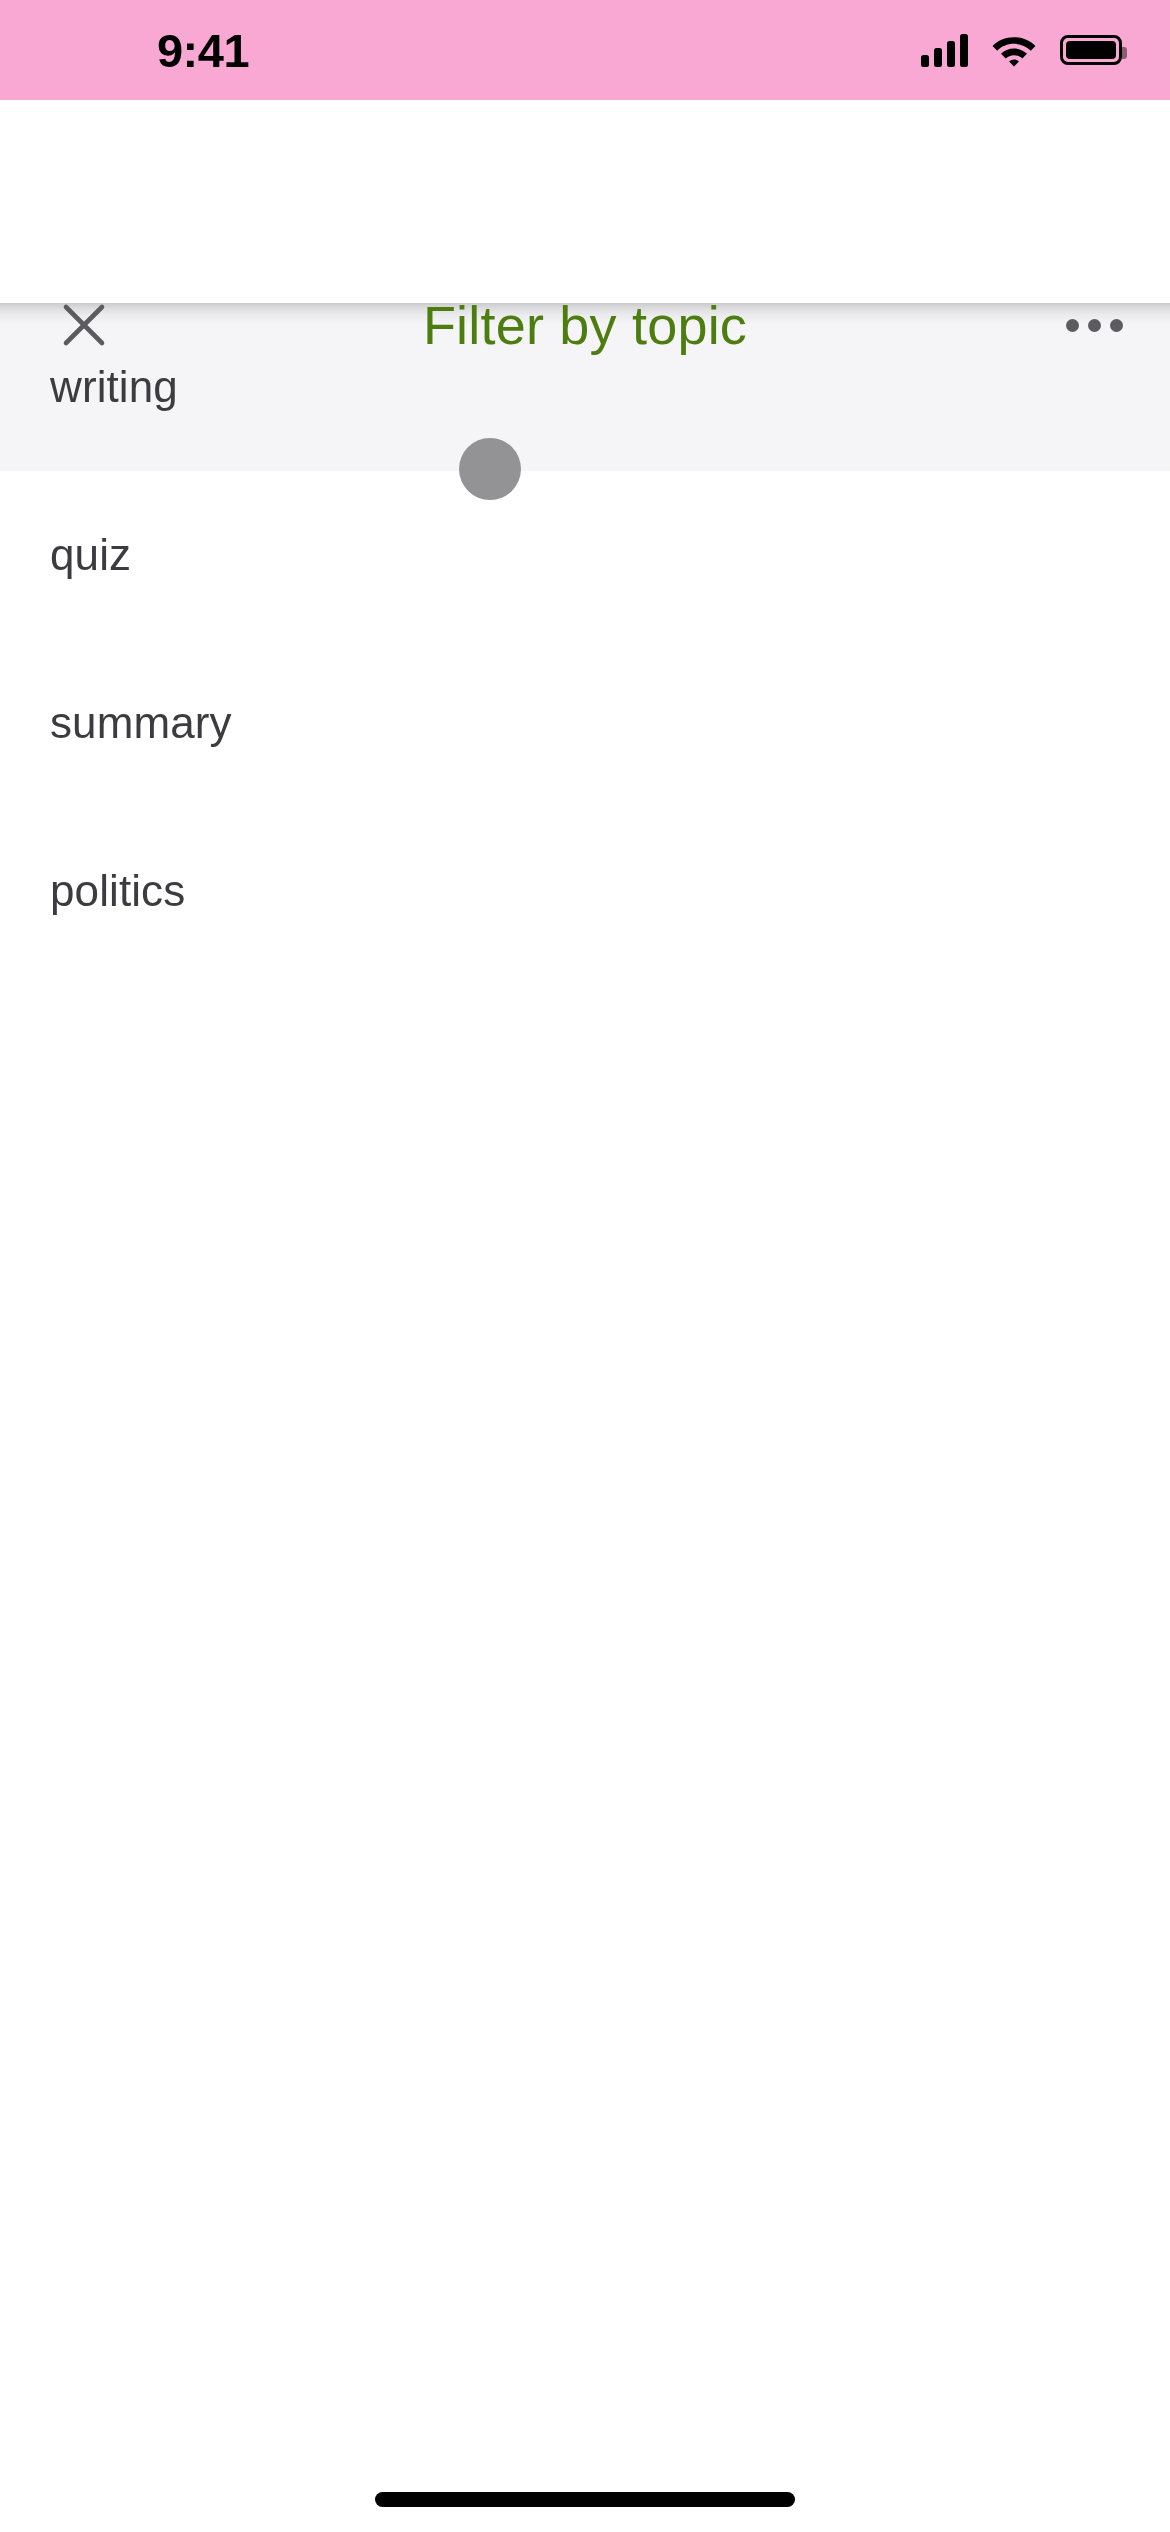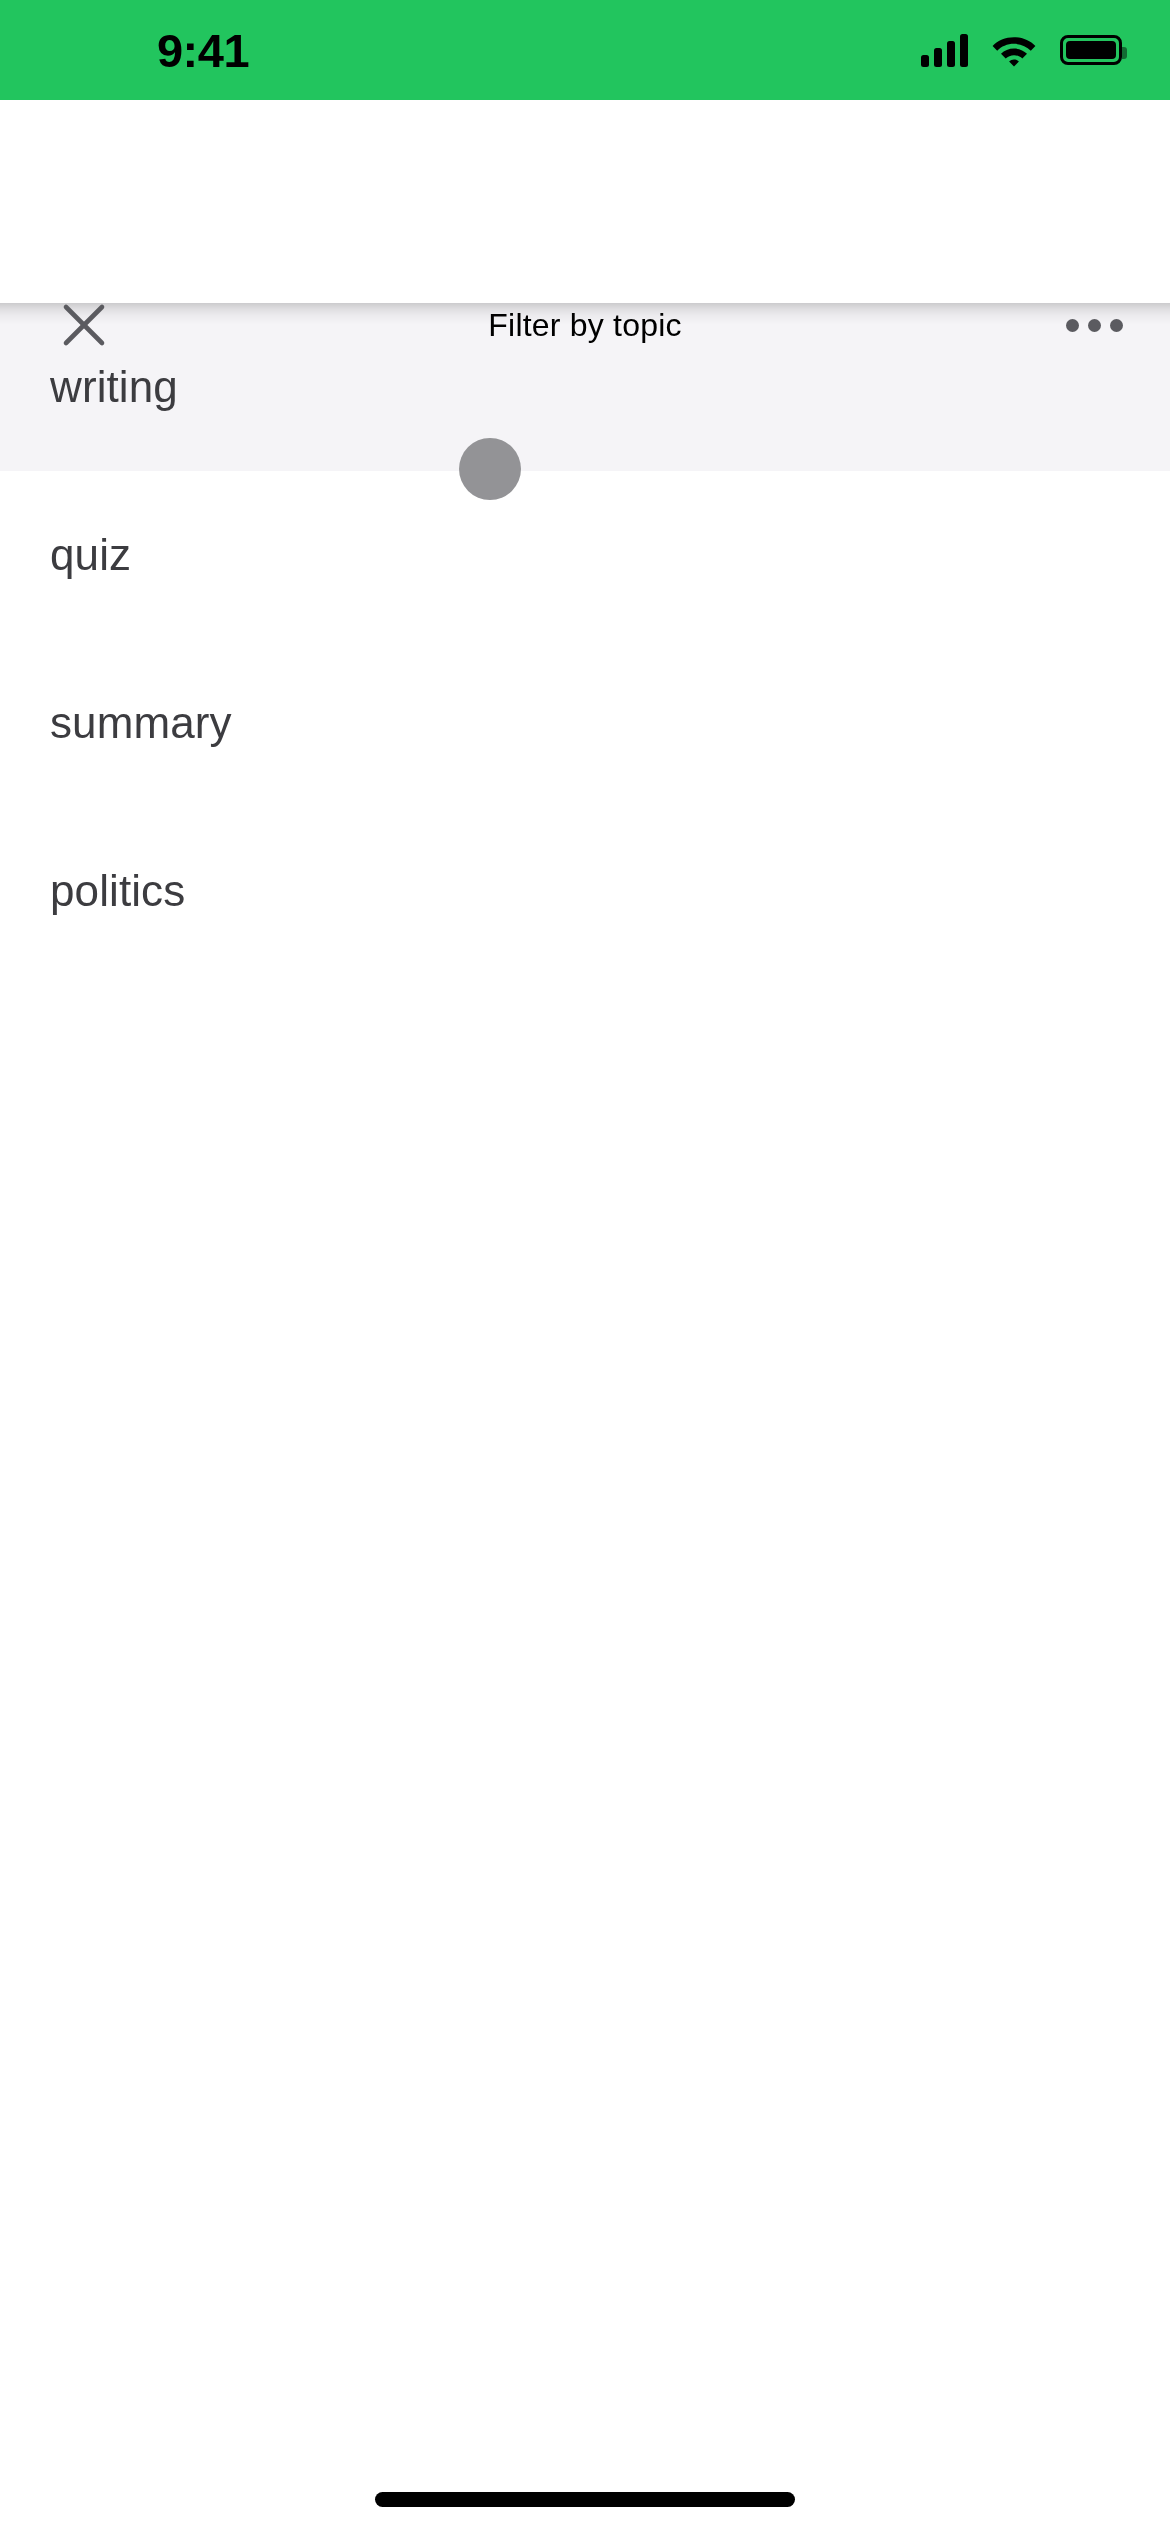--- a/index.html
+++ b/index.html
@@ -12,21 +12,21 @@
   #screen {
     position:relative;
     width:1170px; height:2532px;
     background:#ffffff;
   }
 
   
   #status-bar {
     position:absolute; left:0; top:0;
     width:1170px; height:100px;
-    background:#22c55e;
+    background:#f9a8d4;
   }
   #status-time {
     position:absolute; left:118px; top:22px;
     width:170px; height:56px;
     display:flex; align-items:center; justify-content:center;
     font-size:47px; font-weight:bold; color:#000000;
     letter-spacing:-0.5px;
   }
   #status-right {
     position:absolute; right:48px; top:28px;
@@ -69,21 +69,21 @@
     position:absolute; left:52px; top:193px;
     width:64px; height:64px;
     display:flex; align-items:center; justify-content:center;
     cursor:pointer;
   }
   #close-button svg { width:46px; height:46px; display:block; }
   #app-bar-title {
     position:absolute; left:0; top:196px;
     width:1170px; height:58px;
     display:flex; align-items:center; justify-content:center;
-    font-size:32px; color:#000000; font-weight:400;
+    font-size:54px; color:#4d7c0f; font-weight:400;
     letter-spacing:0.2px;
   }
   #overflow-button {
     position:absolute; right:38px; top:196px;
     width:76px; height:58px;
     display:flex; align-items:center; justify-content:center;
     gap:9px; cursor:pointer;
   }
   #overflow-button span {
     width:13px; height:13px; border-radius:50%;

